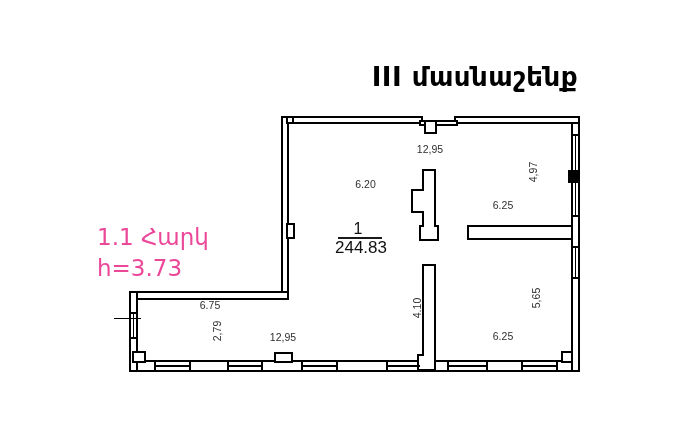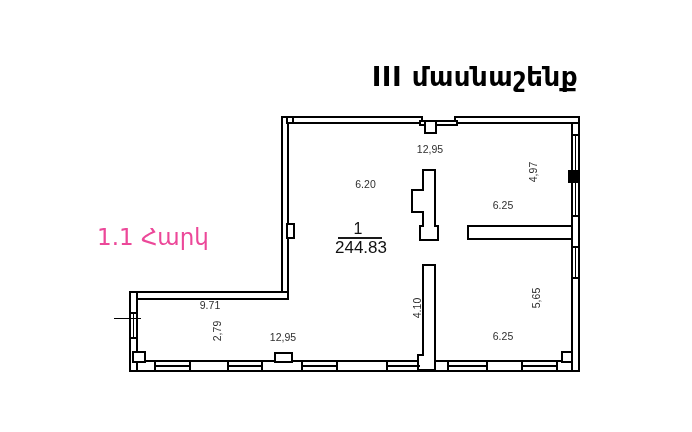--- a/index.html
+++ b/index.html
@@ -37,20 +37,21 @@
     background:#1a1a1a;
   }
 </style>
 </head>
 <body>
 
 <div class="title">III մասնաշենք</div>
 
 <div class="floor-block">
   <div>1.1 Հարկ</div>
+  <div>h=3.73</div>
 </div>
 
 <svg class="plan-svg" width="692" height="432" viewBox="0 0 692 432" fill="none" stroke="#000" stroke-width="1.7" shape-rendering="crispEdges">
 
   <g fill="#ffffff">
     <rect x="130" y="361" width="449" height="10"></rect>
     <rect x="572" y="117" width="7" height="254"></rect>
     <rect x="282" y="117" width="140" height="6"></rect>
     <rect x="455" y="117" width="124" height="6"></rect>
     <rect x="420" y="121" width="37" height="4"></rect>
@@ -109,19 +110,19 @@
   </g>
 </svg>
 
 <span class="dim" style="left:430px;top:149px;">12,95</span>
 <span class="dim" style="left:355px;top:184px;padding-left:21px;">6.20</span>
 <span class="dim v" style="left:533px;top:172px;">4,97</span>
 <span class="dim" style="left:503px;top:205px;">6.25</span>
 <span class="dim v" style="left:536px;top:298px;">5,65</span>
 <span class="dim" style="left:503px;top:336px;">6.25</span>
 <span class="dim v" style="left:417px;top:308px;">4.10</span>
-<span class="dim" style="left:210px;top:305px;">9.71</span>
+<span class="dim" style="left:210px;top:305px;">6.75</span>
 <span class="dim v" style="left:217px;top:331px;">2,79</span>
 <span class="dim" style="left:283px;top:337px;">12,95</span>
 
 <span class="room-label room-num">1</span>
 <div class="room-line"></div>
 <span class="room-label room-area">244.83</span>
 
 </body></html>

